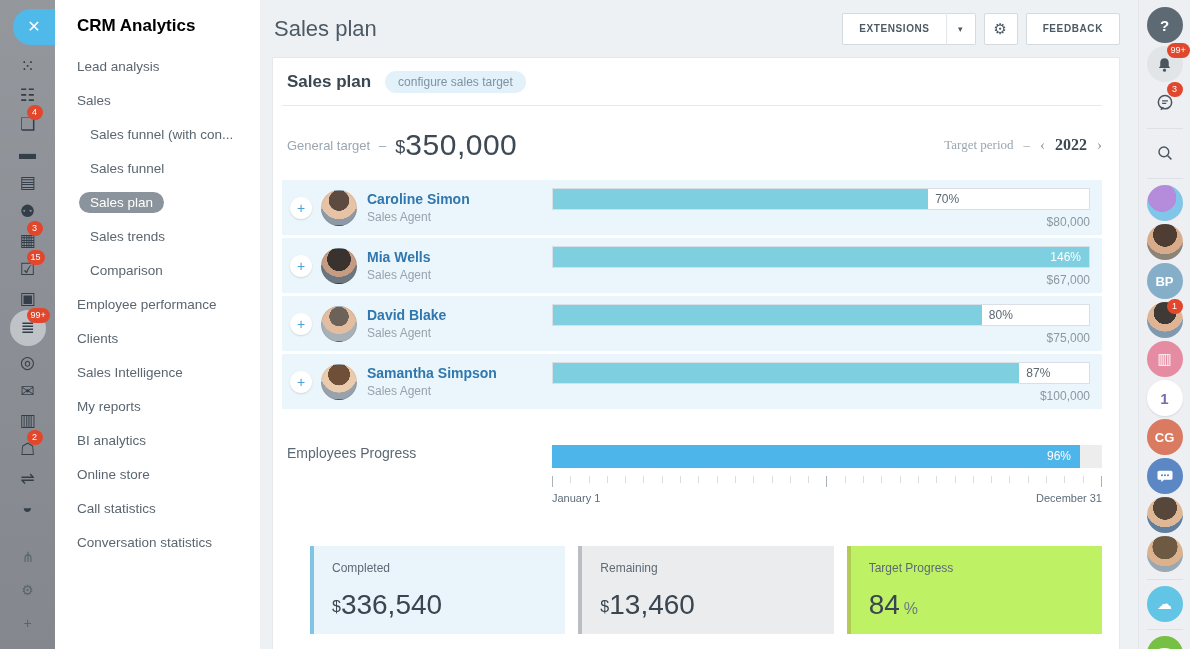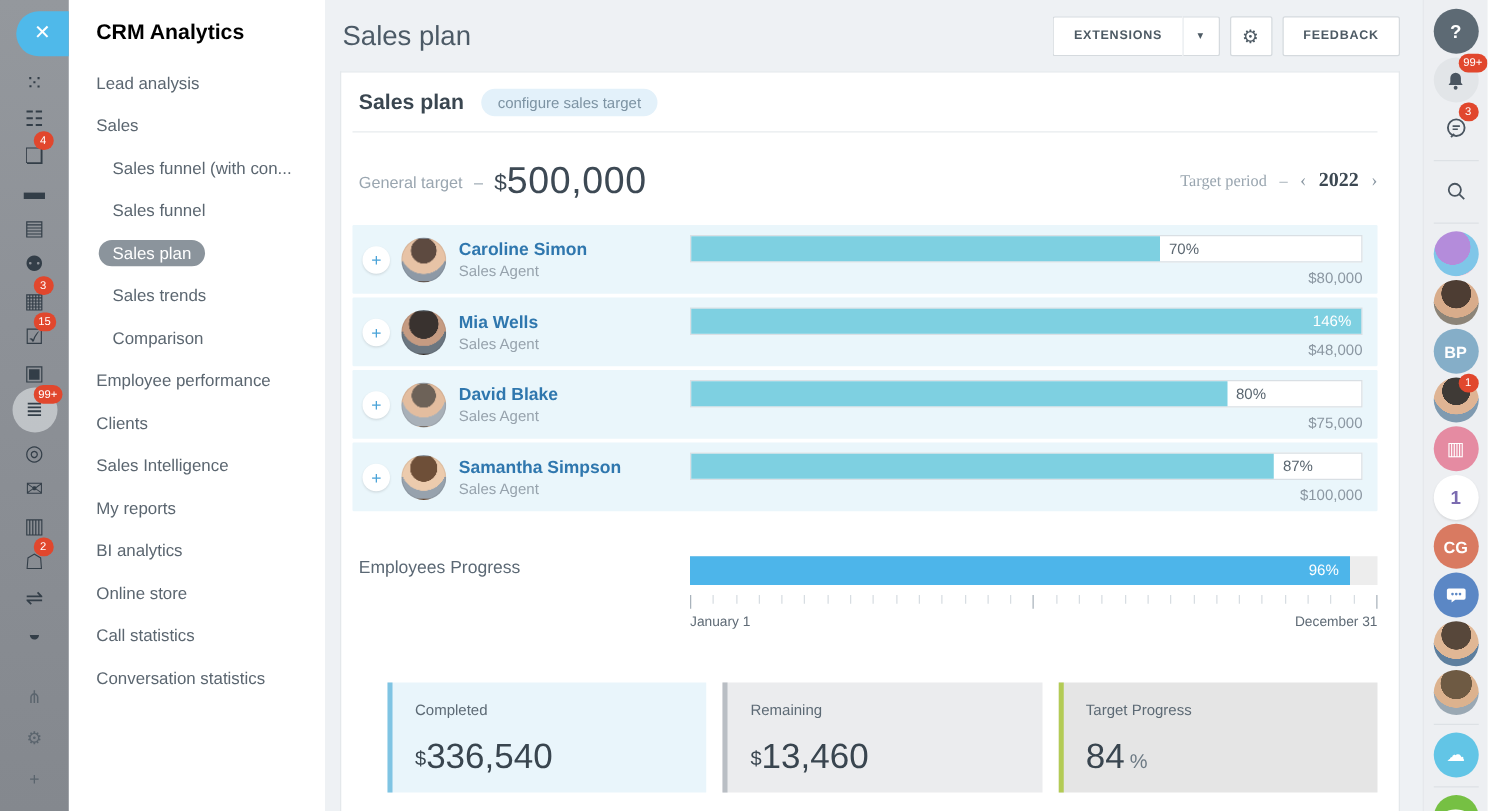--- a/index.html
+++ b/index.html
@@ -89,21 +89,21 @@
   
   .summary { display:flex; gap:13px; margin-top:42px;padding-left:28px; }
   .sum-card { flex:1; height:88px; padding:15px 0 0 18px; border-left:4px solid; }
   .sum-card .label { font-size:12px; color:#5d6a75; }
   .sum-card .value { margin-top:14px; color:#39454f; }
   .sum-card .cur { font-size:16px; vertical-align:2px; }
   .sum-card .num { font-size:28px; }
   .sum-card .sfx { font-size:16px; color:#6d7a84; margin-left:4px; }
   .sum-completed { background:#e9f5fb; border-color:#7fc4e3; }
   .sum-remaining { background:#ebecee; border-color:#b9bec4; }
-  .sum-target { background:#e5e5e5; border-color:#b3cb55; }
+  .sum-target { background:#bef264; border-color:#b3cb55; }
 
   
   .rail-right { width:52px; flex:0 0 52px; background:#edeff2; border-left:1px solid #e3e6ea; display:flex; flex-direction:column; align-items:center; padding-top:7px; }
   .rr-item { position:relative; width:36px; height:36px; border-radius:50%; margin-bottom:3px; display:flex; align-items:center; justify-content:center; cursor:pointer; flex:0 0 auto; }
   .rr-item .badge { left:20px; top:-3px; }
   .rr-sep { width:36px; height:1px; background:#dde1e5; margin:4px 0 6px; flex:0 0 auto; }
   .rr-help { background:#5d6a74; color:#fff; font-size:15px; font-weight:bold; }
   .rr-bell { background:#e2e5e8; }
   .rr-plain { background:transparent; }
   .rr-initials { color:#fff; font-size:13px; font-weight:bold; }
@@ -233,21 +233,21 @@
     <section class="card">
       <div class="card-head">
         <h3 class="card-title">Sales plan</h3>
         <span class="pill">configure sales target</span>
       </div>
 
       <div class="target-row">
         <div class="gt">
           <span class="gt-label">General target</span>
           <span class="dash">–</span>
-          <span class="gt-value"><span class="cur">$</span><span class="num">500,000</span></span>
+          <span class="gt-value"><span class="cur">$</span><span class="num">350,000</span></span>
         </div>
         <div class="tp">
           <span class="tp-label">Target period</span>
           <span class="dash">–</span>
           <button class="chev">‹</button>
           <span class="tp-year">2022</span>
           <button class="chev">›</button>
         </div>
       </div>
 
@@ -278,21 +278,21 @@
             <div class="eid">
               <div class="name">Mia Wells</div>
               <div class="role">Sales Agent</div>
             </div>
           </div>
           <div class="ebar-wrap">
             <div class="bar" data-mode="inside">
               <div class="bar-fill" style="width: 100%;"></div>
               <span class="bar-pct">146%</span>
             </div>
-            <div class="eamount">$48,000</div>
+            <div class="eamount">$67,000</div>
           </div>
         </div>
 
         <div class="erow">
           <div class="erow-left">
             <button class="plus-btn">+</button>
             <div class="avatar av-2"></div>
             <div class="eid">
               <div class="name">David Blake</div>
               <div class="role">Sales Agent</div>

